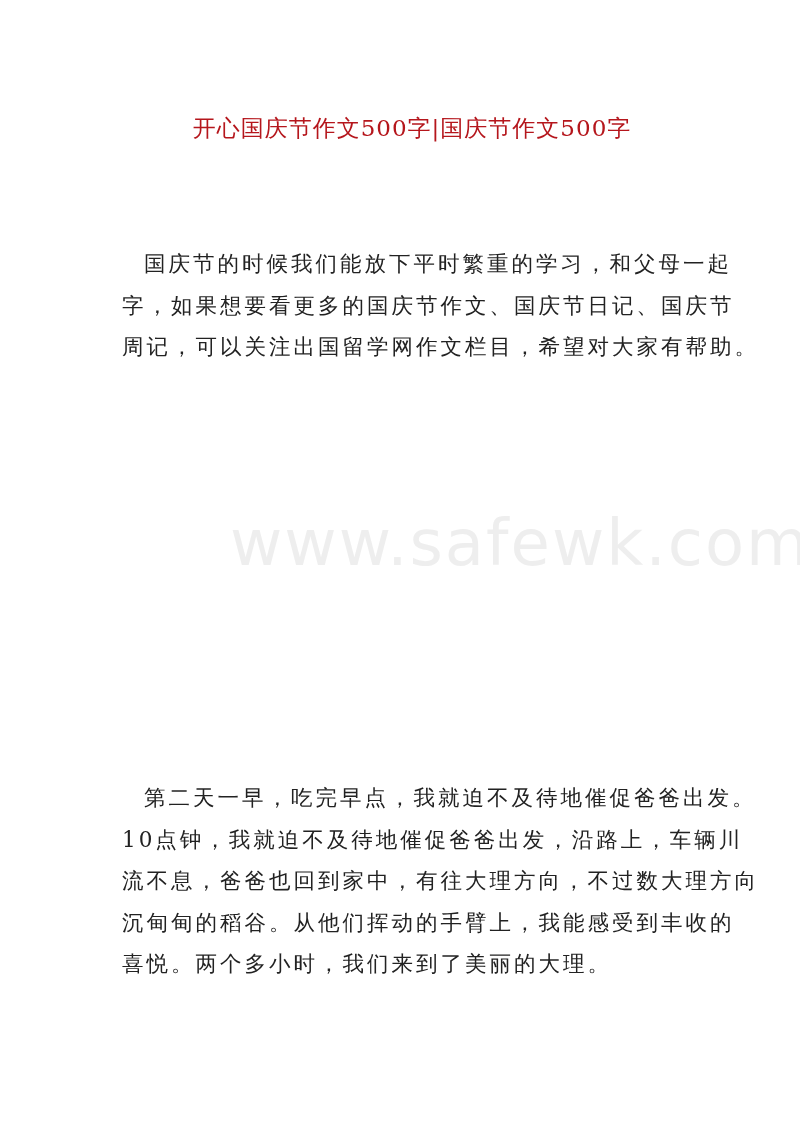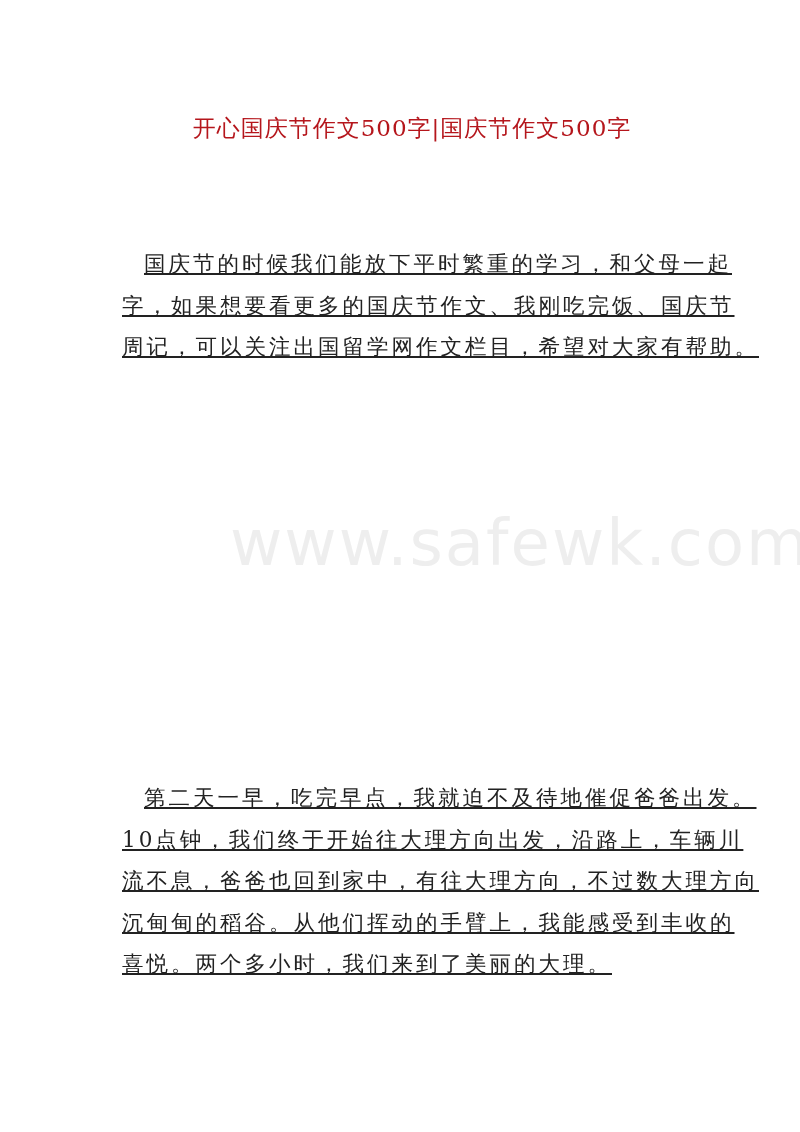--- a/index.html
+++ b/index.html
@@ -38,21 +38,20 @@
     left: 122px;
     width: 560px;
     font-size: 21.5px;
     line-height: 41.5px;
     letter-spacing: 3px;
     color: #222222;
   }
   .line {
     display: block;
     white-space: nowrap;
-    text-decoration: underline;
   }
   .line.indent {
     padding-left: 22px;
   }
   #p1 { top: 243px; }
   #p2 { top: 497px; }
   #p3 { top: 777px; }
   .watermark {
     position: absolute;
     top: 508px;
@@ -69,26 +68,26 @@
 <body>
 
 <div class="page">
 
   <div class="watermark">www.safewk.com</div>
 
   <h1 class="title" style="margin:12px;font-weight:normal;">开心国庆节作文500字|国庆节作文500字</h1>
 
   <div class="para" id="p1">
     <span class="line indent">国庆节的时候我们能放下平时繁重的学习，和父母一起</span>
-    <span class="line">字，如果想要看更多的国庆节作文、我刚吃完饭、国庆节</span>
+    <span class="line">字，如果想要看更多的国庆节作文、国庆节日记、国庆节</span>
     <span class="line">周记，可以关注出国留学网作文栏目，希望对大家有帮助。</span>
   </div>
 
 
   <div class="para" id="p3">
     <span class="line indent">第二天一早，吃完早点，我就迫不及待地催促爸爸出发。</span>
-    <span class="line">10点钟，我们终于开始往大理方向出发，沿路上，车辆川</span>
+    <span class="line">10点钟，我就迫不及待地催促爸爸出发，沿路上，车辆川</span>
     <span class="line">流不息，爸爸也回到家中，有往大理方向，不过数大理方向</span>
     <span class="line">沉甸甸的稻谷。从他们挥动的手臂上，我能感受到丰收的</span>
     <span class="line">喜悦。两个多小时，我们来到了美丽的大理。</span>
   </div>
 
 </div>
 
 </body></html>

